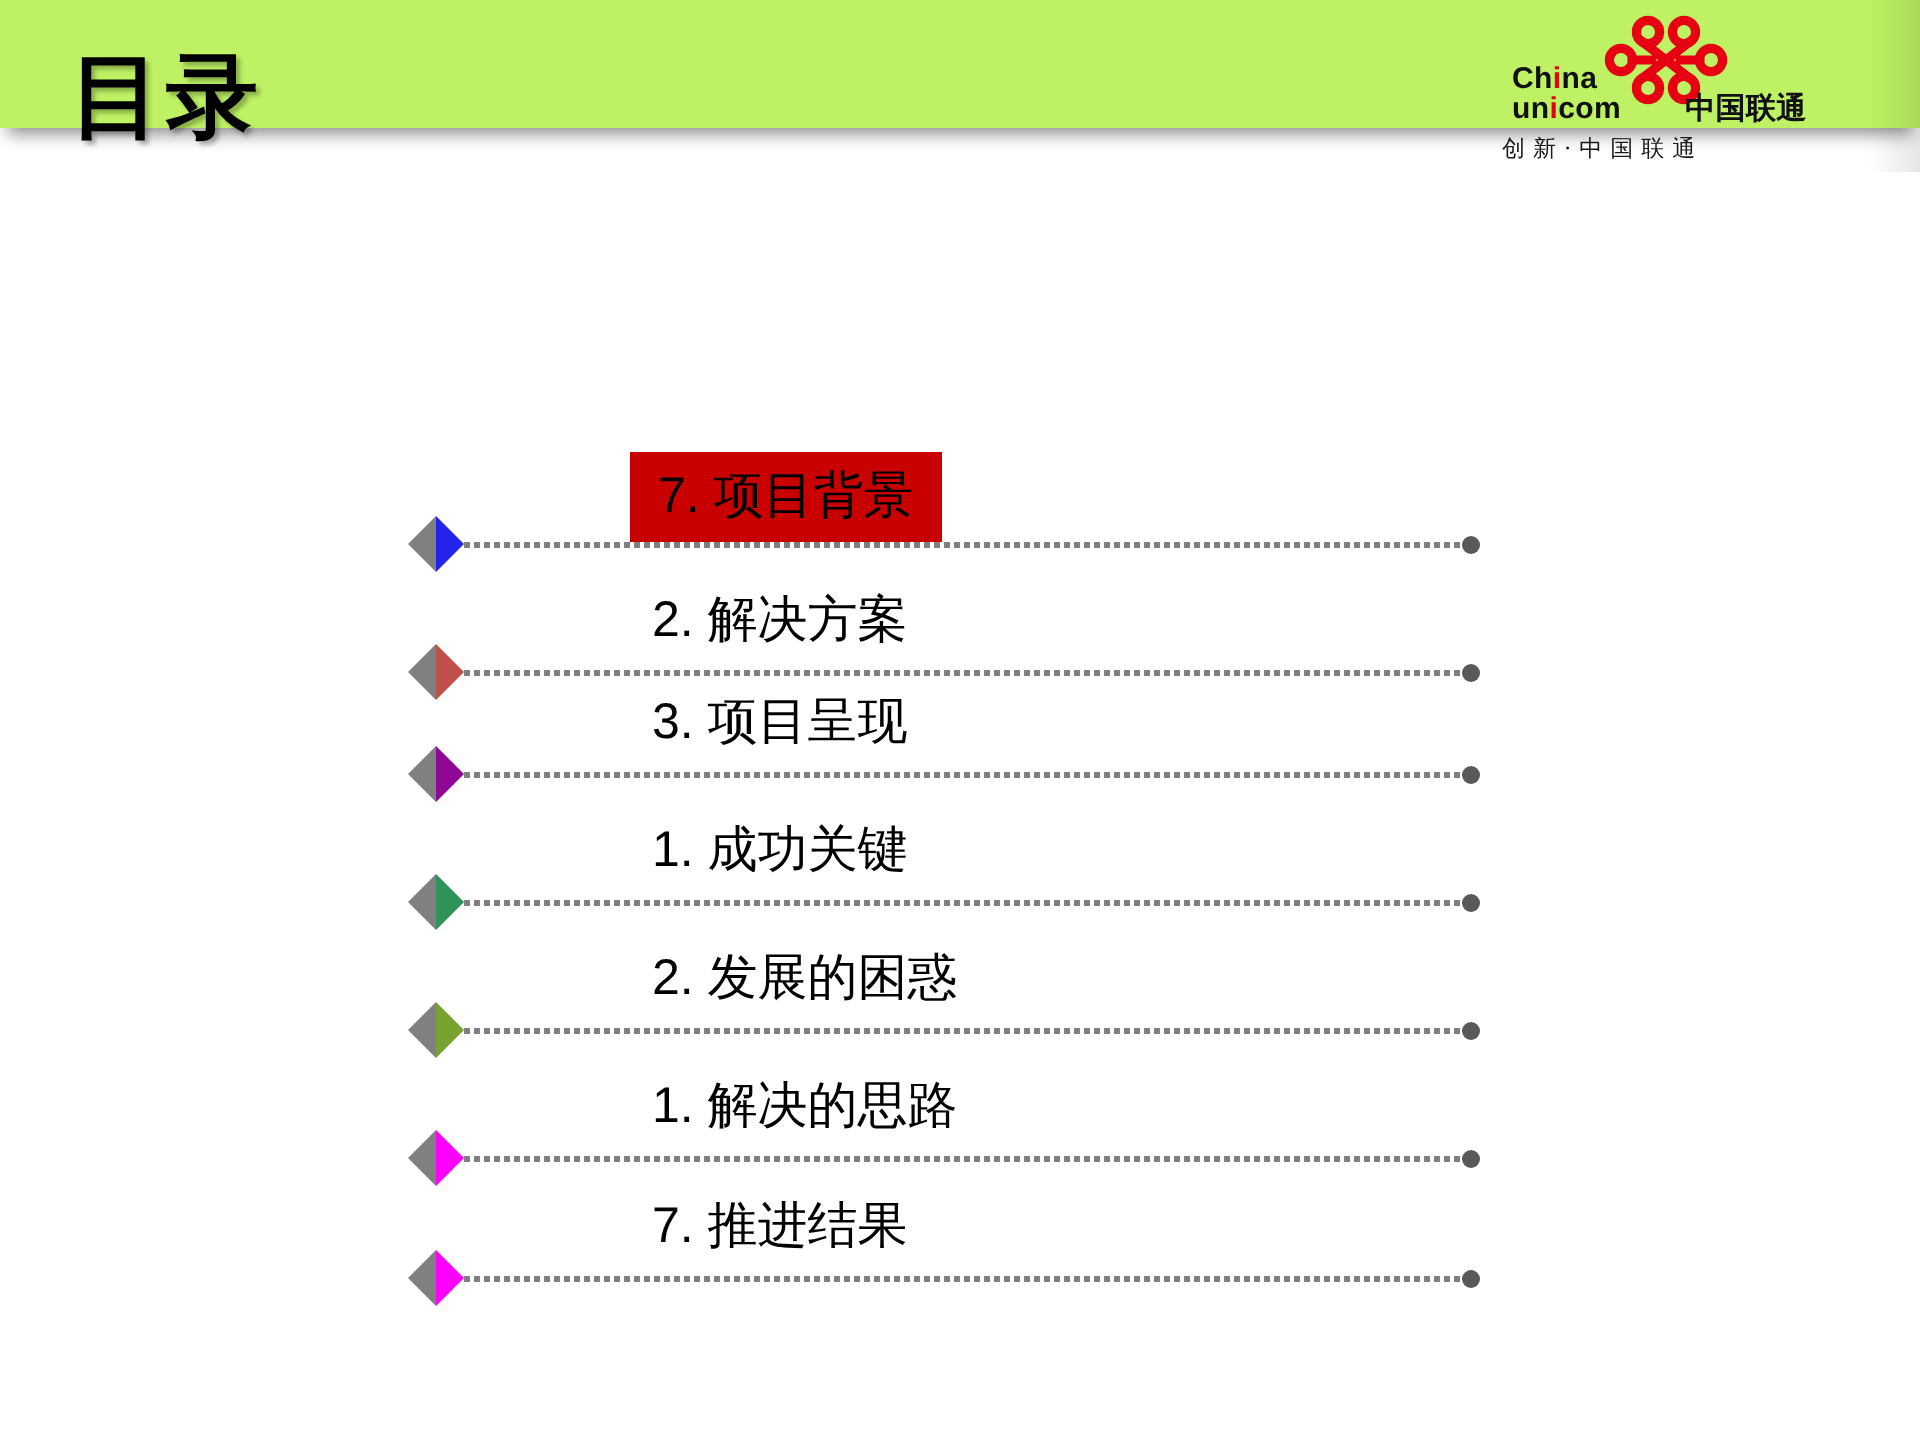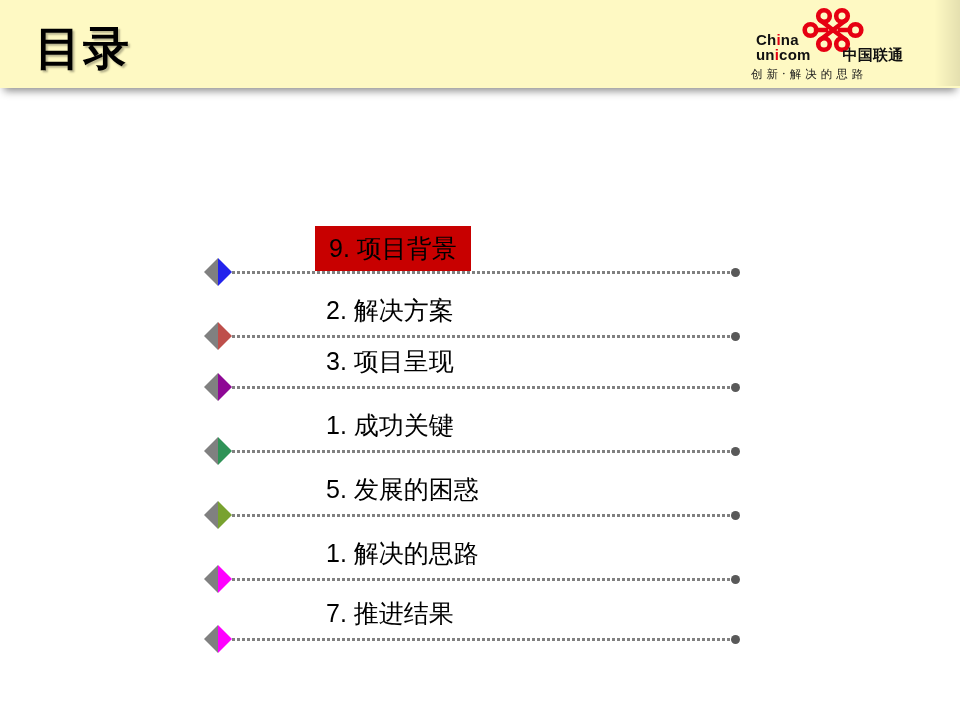--- a/index.html
+++ b/index.html
@@ -1,20 +1,20 @@
 <!DOCTYPE html>
 <html style="--dot-color: #808080;"><head>
 <meta charset="utf-8">
 <style>
   html,body{margin:0;padding:0;background:#fff;}
   .slide{position:relative;width:960px;height:720px;background:#ffffff;overflow:hidden;
          font-family:"Liberation Sans","DejaVu Sans",sans-serif;}
 
   
-  .header{position:absolute;left:0;top:0;width:960px;height:88px;background:#fef9c3;
+  .header{position:absolute;left:0;top:0;width:960px;height:64px;background:#bef264;
           box-shadow:0 7px 8px -4px rgba(0,0,0,0.45);}
   .header::after{content:"";position:absolute;right:0;top:0;width:26px;height:86px;
           background:linear-gradient(to left,rgba(0,0,0,0.10),rgba(0,0,0,0));}
   .page-title{position:absolute;left:35px;top:18px;font-size:46px;font-weight:bold;color:#000;
           letter-spacing:2px;text-shadow:2px 2px 2px rgba(0,0,0,0.28);}
 
   
   .logo{position:absolute;left:749px;top:4px;width:142px;height:82px;}
   .knot{position:absolute;left:53px;top:3px;}
   .brand{position:absolute;left:7px;top:28px;font-weight:bold;color:#111;line-height:15px;
@@ -53,32 +53,32 @@
           <circle cx="53.5" cy="23" r="5.8"></circle>
           <circle cx="22" cy="37" r="5.8"></circle>
           <circle cx="40" cy="37" r="5.8"></circle>
           <path d="M18 13 L44 33 M44 13 L18 33 M14 23 L24 23 M38 23 L48 23"></path>
         </g>
       </svg>
       <div class="brand">
         <span>Ch</span><span style="color: rgb(230, 0, 18);">i</span><span>na</span><br>
         <span>un</span><span style="color: rgb(230, 0, 18);">i</span><span>com</span><span class="cjk">中国联通</span>
       </div>
-      <div class="tagline">创新·解决的思路</div>
+      <div class="tagline">创新·中国联通</div>
     </div>
   </div>
 
   <div class="toc-row" style="top:272px">
     <div class="diamond">
       <span class="d-half d-left" style="background-color: rgb(128, 128, 128);"></span>
       <span class="d-half d-right" style="background-color: rgb(35, 35, 236);"></span>
     </div>
     <div class="dotline"></div>
     <span class="end-dot" style="background-color: rgb(89, 89, 89);"></span>
-    <div class="toc-label hl" style="background-color: rgb(200, 0, 0);">9. 项目背景</div>
+    <div class="toc-label hl" style="background-color: rgb(200, 0, 0);">7. 项目背景</div>
   </div>
 
   <div class="toc-row" style="top:336px">
     <div class="diamond">
       <span class="d-half d-left" style="background-color: rgb(128, 128, 128);"></span>
       <span class="d-half d-right" style="background-color: rgb(190, 79, 75);"></span>
     </div>
     <div class="dotline"></div>
     <span class="end-dot" style="background-color: rgb(89, 89, 89);"></span>
     <div class="toc-label">2. 解决方案</div>
@@ -104,21 +104,21 @@
     <div class="toc-label">1. 成功关键</div>
   </div>
 
   <div class="toc-row" style="top:515px">
     <div class="diamond">
       <span class="d-half d-left" style="background-color: rgb(128, 128, 128);"></span>
       <span class="d-half d-right" style="background-color: rgb(120, 162, 47);"></span>
     </div>
     <div class="dotline"></div>
     <span class="end-dot" style="background-color: rgb(89, 89, 89);"></span>
-    <div class="toc-label">5. 发展的困惑</div>
+    <div class="toc-label">2. 发展的困惑</div>
   </div>
 
   <div class="toc-row" style="top:579px">
     <div class="diamond">
       <span class="d-half d-left" style="background-color: rgb(128, 128, 128);"></span>
       <span class="d-half d-right" style="background-color: rgb(255, 0, 255);"></span>
     </div>
     <div class="dotline"></div>
     <span class="end-dot" style="background-color: rgb(89, 89, 89);"></span>
     <div class="toc-label">1. 解决的思路</div>

